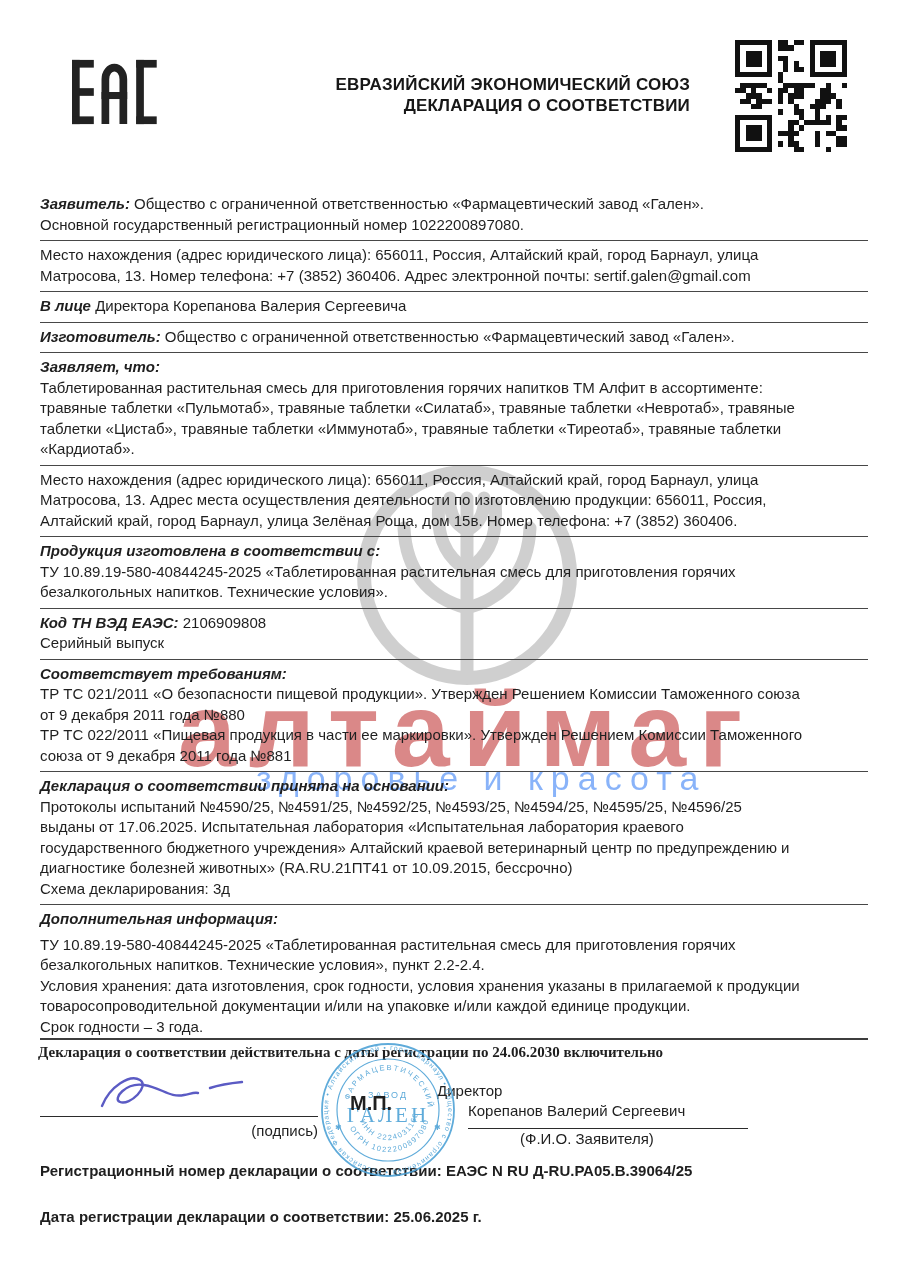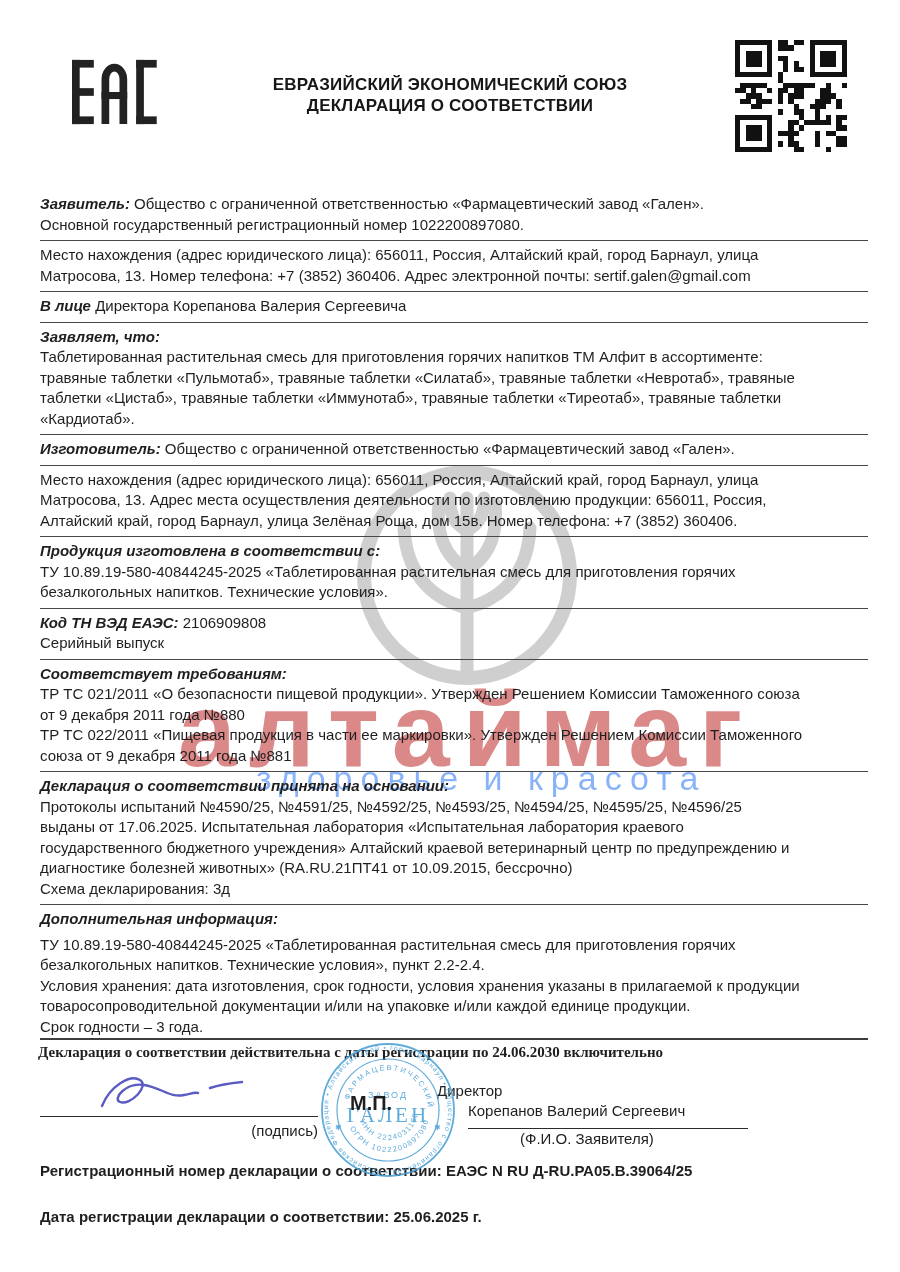--- a/index.html
+++ b/index.html
@@ -4,21 +4,21 @@
 <style>
   html,body{margin:0;padding:0;background:#e8e8e8;}
   .page{
     position:relative;width:900px;height:1272px;margin:0 auto;
     background:#ffffff;overflow:hidden;
     font-family:"Liberation Sans",sans-serif;color:#1f1f1f;
   }
   
   .hdr-eac{position:absolute;left:72px;top:52px;width:86px;height:80px;}
   .hdr-title{position:absolute;left:210px;top:74px;width:480px;text-align:center;}
-  .hdr-title .t{font-weight:bold;font-size:17px;line-height:21px;letter-spacing:.2px;color:#171717;}
+  .hdr-title .t{font-weight:bold;font-size:17px;line-height:21px;letter-spacing:.2px;color:#171717;text-align:right;}
   .qr{position:absolute;left:735px;top:40px;width:112px;height:112px;}
   .sr{position:absolute;width:1px;height:1px;overflow:hidden;clip:rect(0 0 0 0);}
   
   .wm{position:absolute;z-index:0;pointer-events:none;}
   .wm-logo{left:350px;top:458px;width:234px;height:234px;opacity:.42;}
   .wm-brand{left:178px;top:680px;font-size:104px;font-weight:bold;letter-spacing:13px;
             color:#b91c1c;opacity:.52;line-height:100px;}
   .wm-tagline{left:256px;top:759px;font-size:34px;letter-spacing:8px;color:#3b82f6;opacity:.6;}
   
   .main{position:absolute;left:40px;top:190px;width:828px;z-index:1;font-size:15px;}
@@ -217,29 +217,29 @@
     <div class="sec">
       <div class="ln">Место нахождения (адрес юридического лица): 656011, Россия, Алтайский край, город Барнаул, улица</div>
       <div class="ln">Матросова, 13. Номер телефона: +7 (3852) 360406. Адрес электронной почты: sertif.galen@gmail.com</div>
     </div>
 
     <div class="sec">
       <div class="ln"><span class="b">В лице</span> <span>Директора Корепанова Валерия Сергеевича</span></div>
     </div>
 
     <div class="sec">
+      <div class="ln"><span class="b">Изготовитель:</span> <span>Общество с ограниченной ответственностью «Фармацевтический завод «Гален».</span></div>
+    </div>
+
+    <div class="sec">
       <div class="ln b">Заявляет, что:</div>
       <div class="ln">Таблетированная растительная смесь для приготовления горячих напитков ТМ Алфит в ассортименте:</div>
       <div class="ln">травяные таблетки «Пульмотаб», травяные таблетки «Силатаб», травяные таблетки «Невротаб», травяные</div>
       <div class="ln">таблетки «Цистаб», травяные таблетки «Иммунотаб», травяные таблетки «Тиреотаб», травяные таблетки</div>
       <div class="ln">«Кардиотаб».</div>
-    </div>
-
-    <div class="sec">
-      <div class="ln"><span class="b">Изготовитель:</span> <span>Общество с ограниченной ответственностью «Фармацевтический завод «Гален».</span></div>
     </div>
 
     <div class="sec">
       <div class="ln">Место нахождения (адрес юридического лица): 656011, Россия, Алтайский край, город Барнаул, улица</div>
       <div class="ln">Матросова, 13. Адрес места осуществления деятельности по изготовлению продукции: 656011, Россия,</div>
       <div class="ln">Алтайский край, город Барнаул, улица Зелёная Роща, дом 15в. Номер телефона: +7 (3852) 360406.</div>
     </div>
 
     <div class="sec">
       <div class="ln b">Продукция изготовлена в соответствии с:</div>

